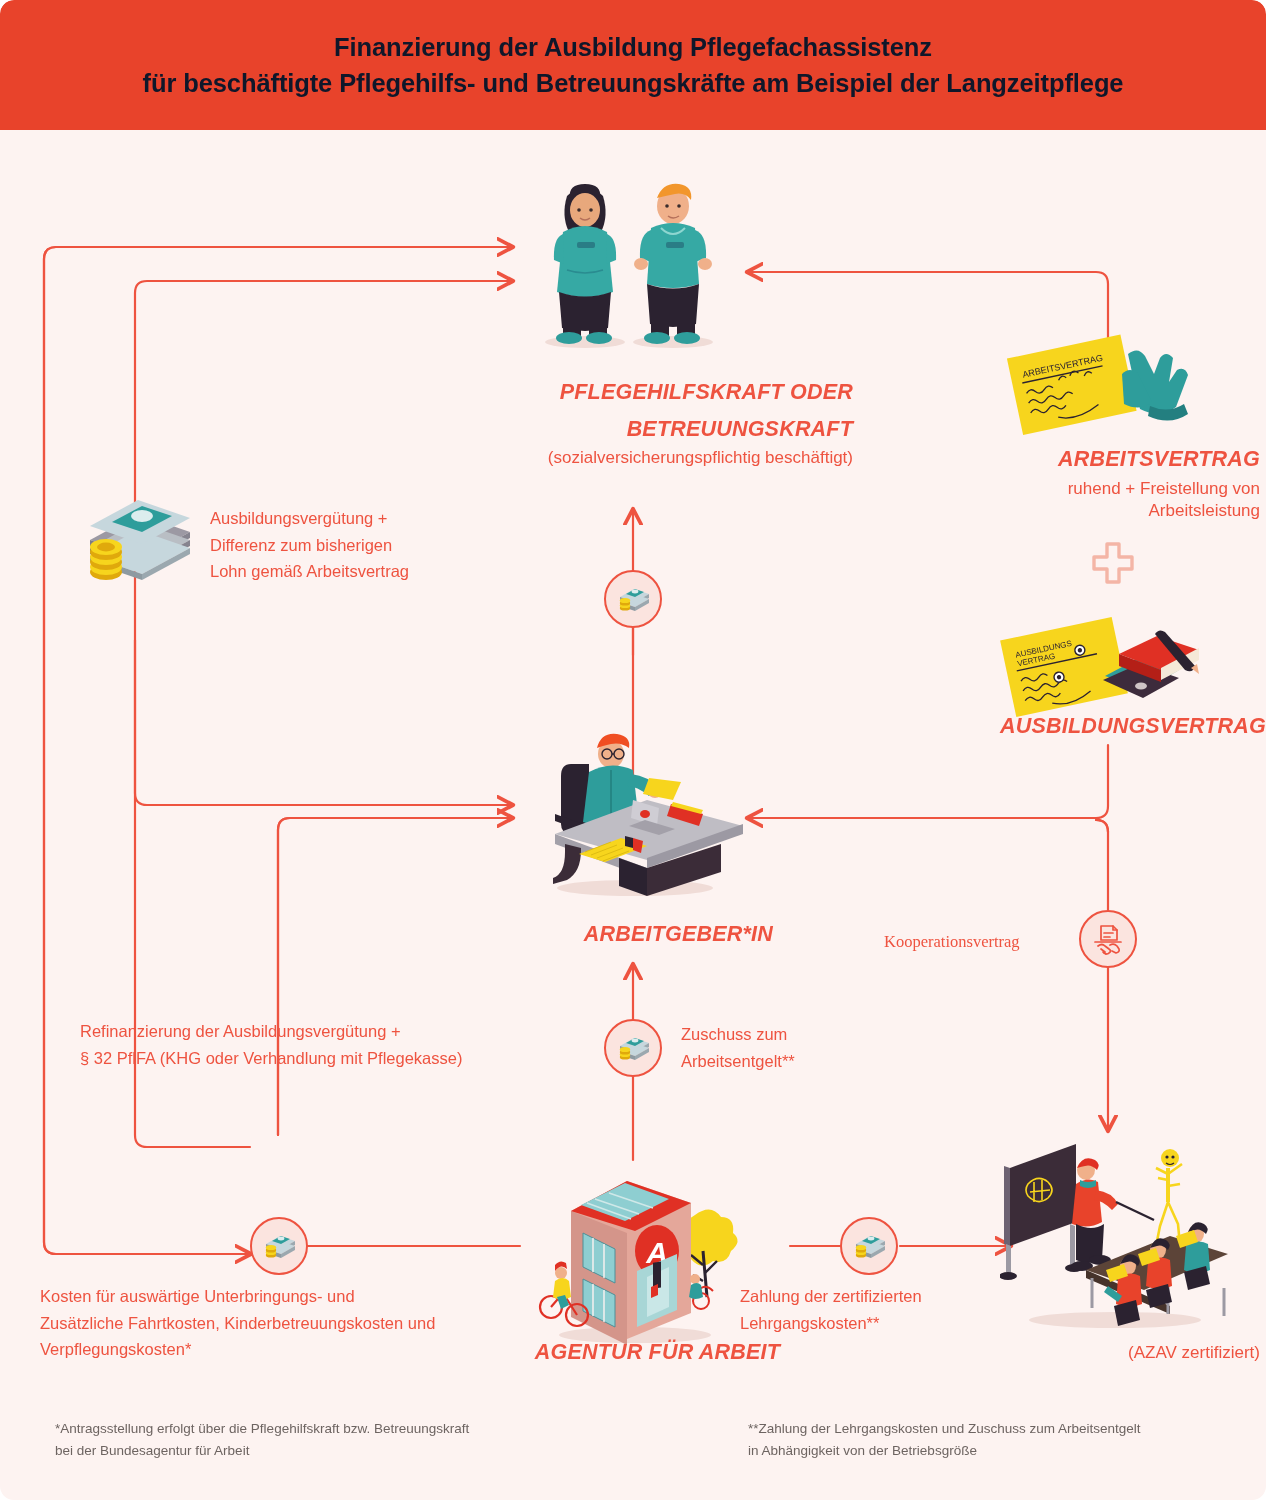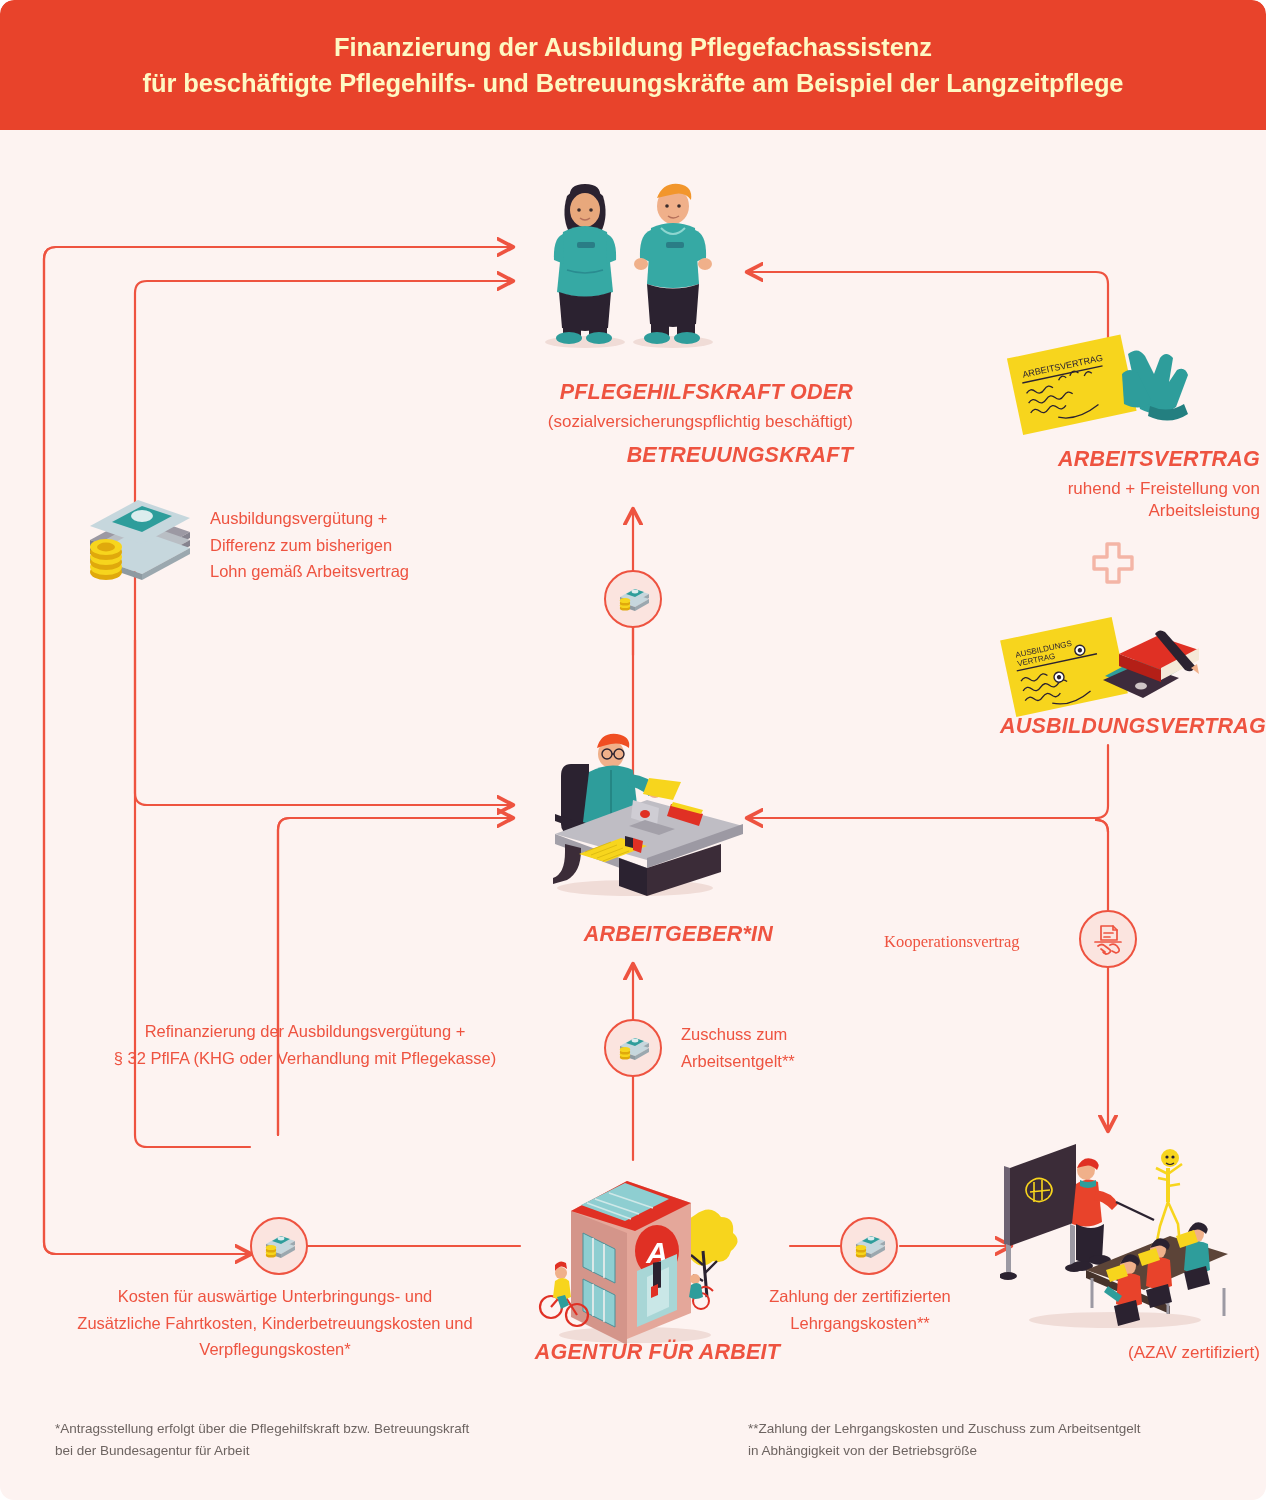--- a/index.html
+++ b/index.html
@@ -23,21 +23,21 @@
     background:#E8432B;
     border-top-left-radius:14px;
     border-top-right-radius:14px;
     display:flex;
     flex-direction:column;
     align-items:center;
     justify-content:center;
     text-align:center;
   }
   #header .line{
-    color:#fef9c3;
+    color:#0f172a;
     font-weight:bold;
     font-size:25.5px;
     letter-spacing:-0.1px;
     line-height:1.42;
     white-space:nowrap;
   }
   
   #lines{
     position:absolute;
     left:0; top:0;
@@ -62,21 +62,21 @@
     font-weight:normal;
     font-style:normal;
     margin-top:4px;
   }
   .note{
     position:absolute;
     color:#EE5340;
     font-size:16.5px;
     line-height:1.62;
   }
-  .note.ctr{ text-align:center; }
+  .note.ctr{ }
   
   .badge{
     position:absolute;
     width:58px;height:58px;
     border-radius:50%;
     background:#FBE4DF;
     border:2px solid #EE5340;
     box-sizing:border-box;
     display:flex;align-items:center;justify-content:center;
   }
@@ -189,22 +189,22 @@
         <path d="M124,114 q26,9 52,0 l-3,40 q-23,6 -46,0 z" fill="#2B2230"></path>
         <rect x="128" y="146" width="18" height="20" fill="#2B2230"></rect>
         <rect x="154" y="146" width="18" height="20" fill="#2B2230"></rect>
         <ellipse cx="134" cy="168" rx="13" ry="6" fill="#2E9D9B"></ellipse>
         <ellipse cx="164" cy="168" rx="13" ry="6" fill="#2E9D9B"></ellipse>
       </g>
     </svg>
   </div>
   <div class="node" style="left:413px;top:378px;width:440px;">
     <div class="cap title">PFLEGEHILFSKRAFT ODER</div>
+    <div class="cap title" style="margin-top:8px;">BETREUUNGSKRAFT</div>
     <div class="cap sub">(sozialversicherungspflichtig beschäftigt)</div>
-    <div class="cap title" style="margin-top:8px;">BETREUUNGSKRAFT</div>
   </div>
 
   <div class="node" style="left:1000px;top:330px;width:200px;height:110px;">
     <svg width="200" height="110" viewBox="0 0 200 110">
       <g transform="rotate(-12 80 55)">
         <rect x="14" y="14" width="116" height="78" fill="#F7D51D"></rect>
         <text x="26" y="36" font-family="'Liberation Sans',sans-serif" font-size="9" fill="#2B2230">ARBEITSVERTRAG</text>
         <line x1="24" y1="41" x2="106" y2="41" stroke="#2B2230" stroke-width="1.4"></line>
         <g stroke="#2B2230" stroke-width="1.3" fill="none">
           <path d="M26,52 q5,-5 9,0 q4,5 9,0 q5,-5 9,0"></path>

